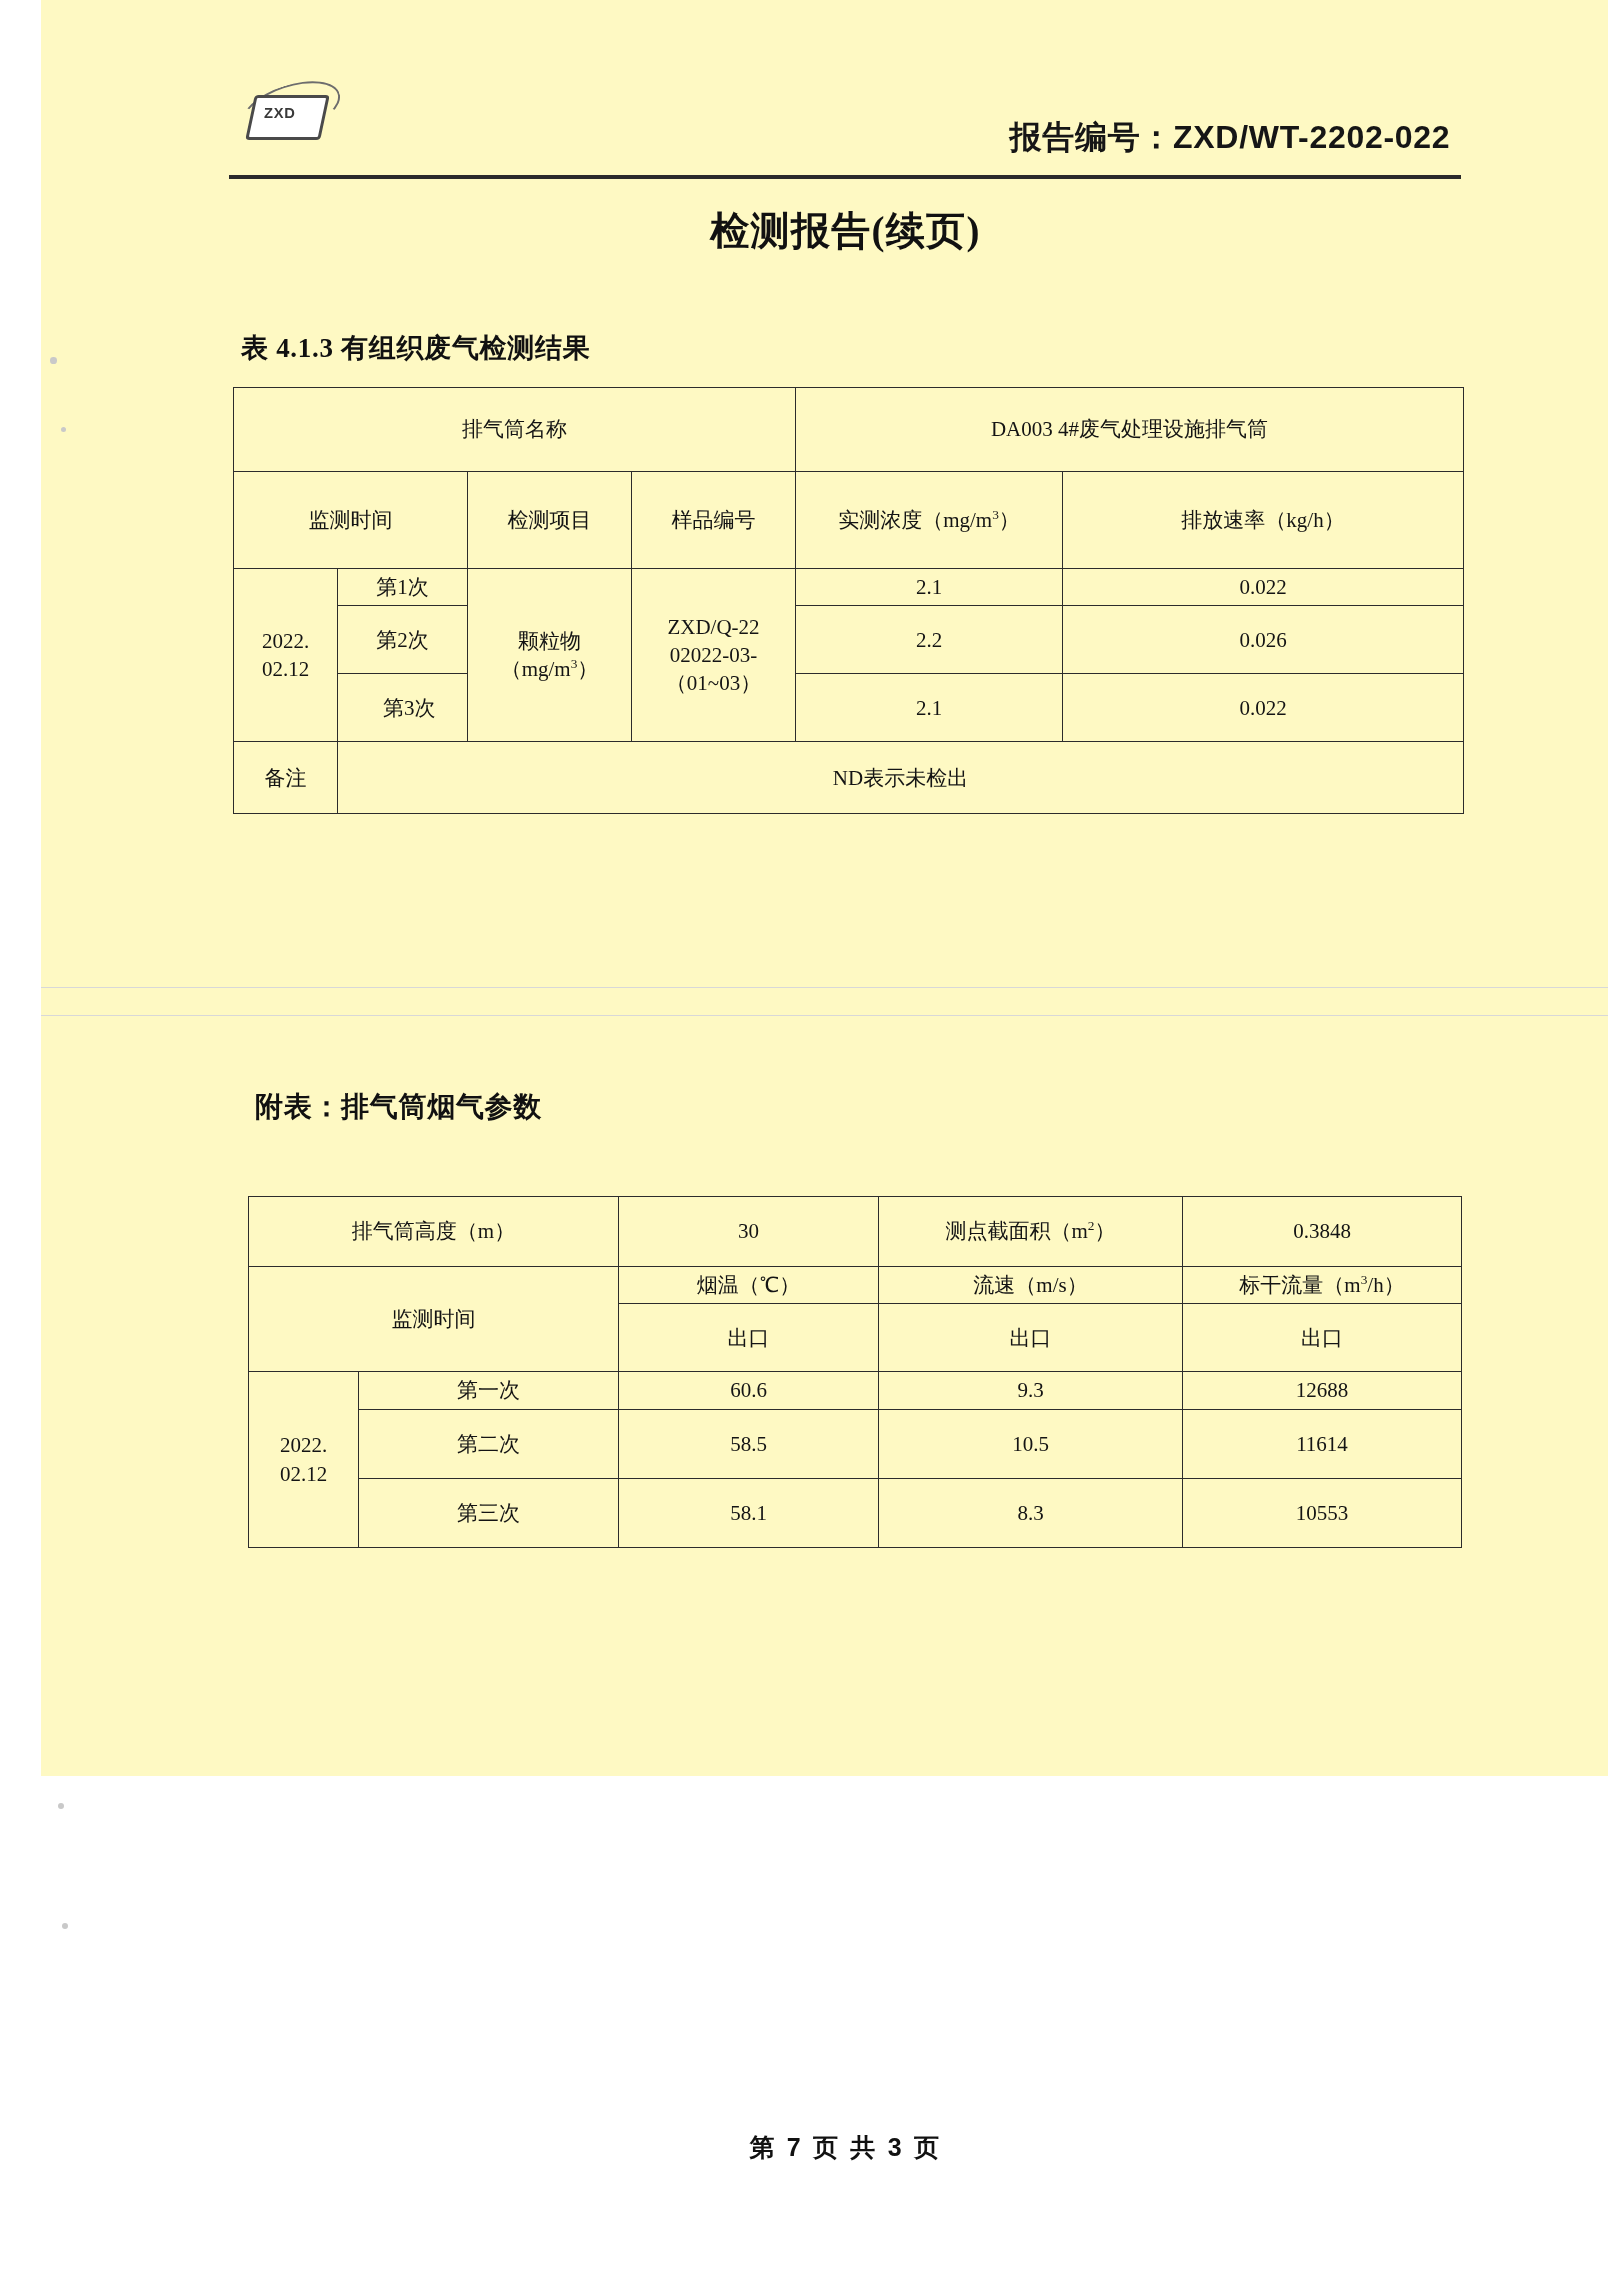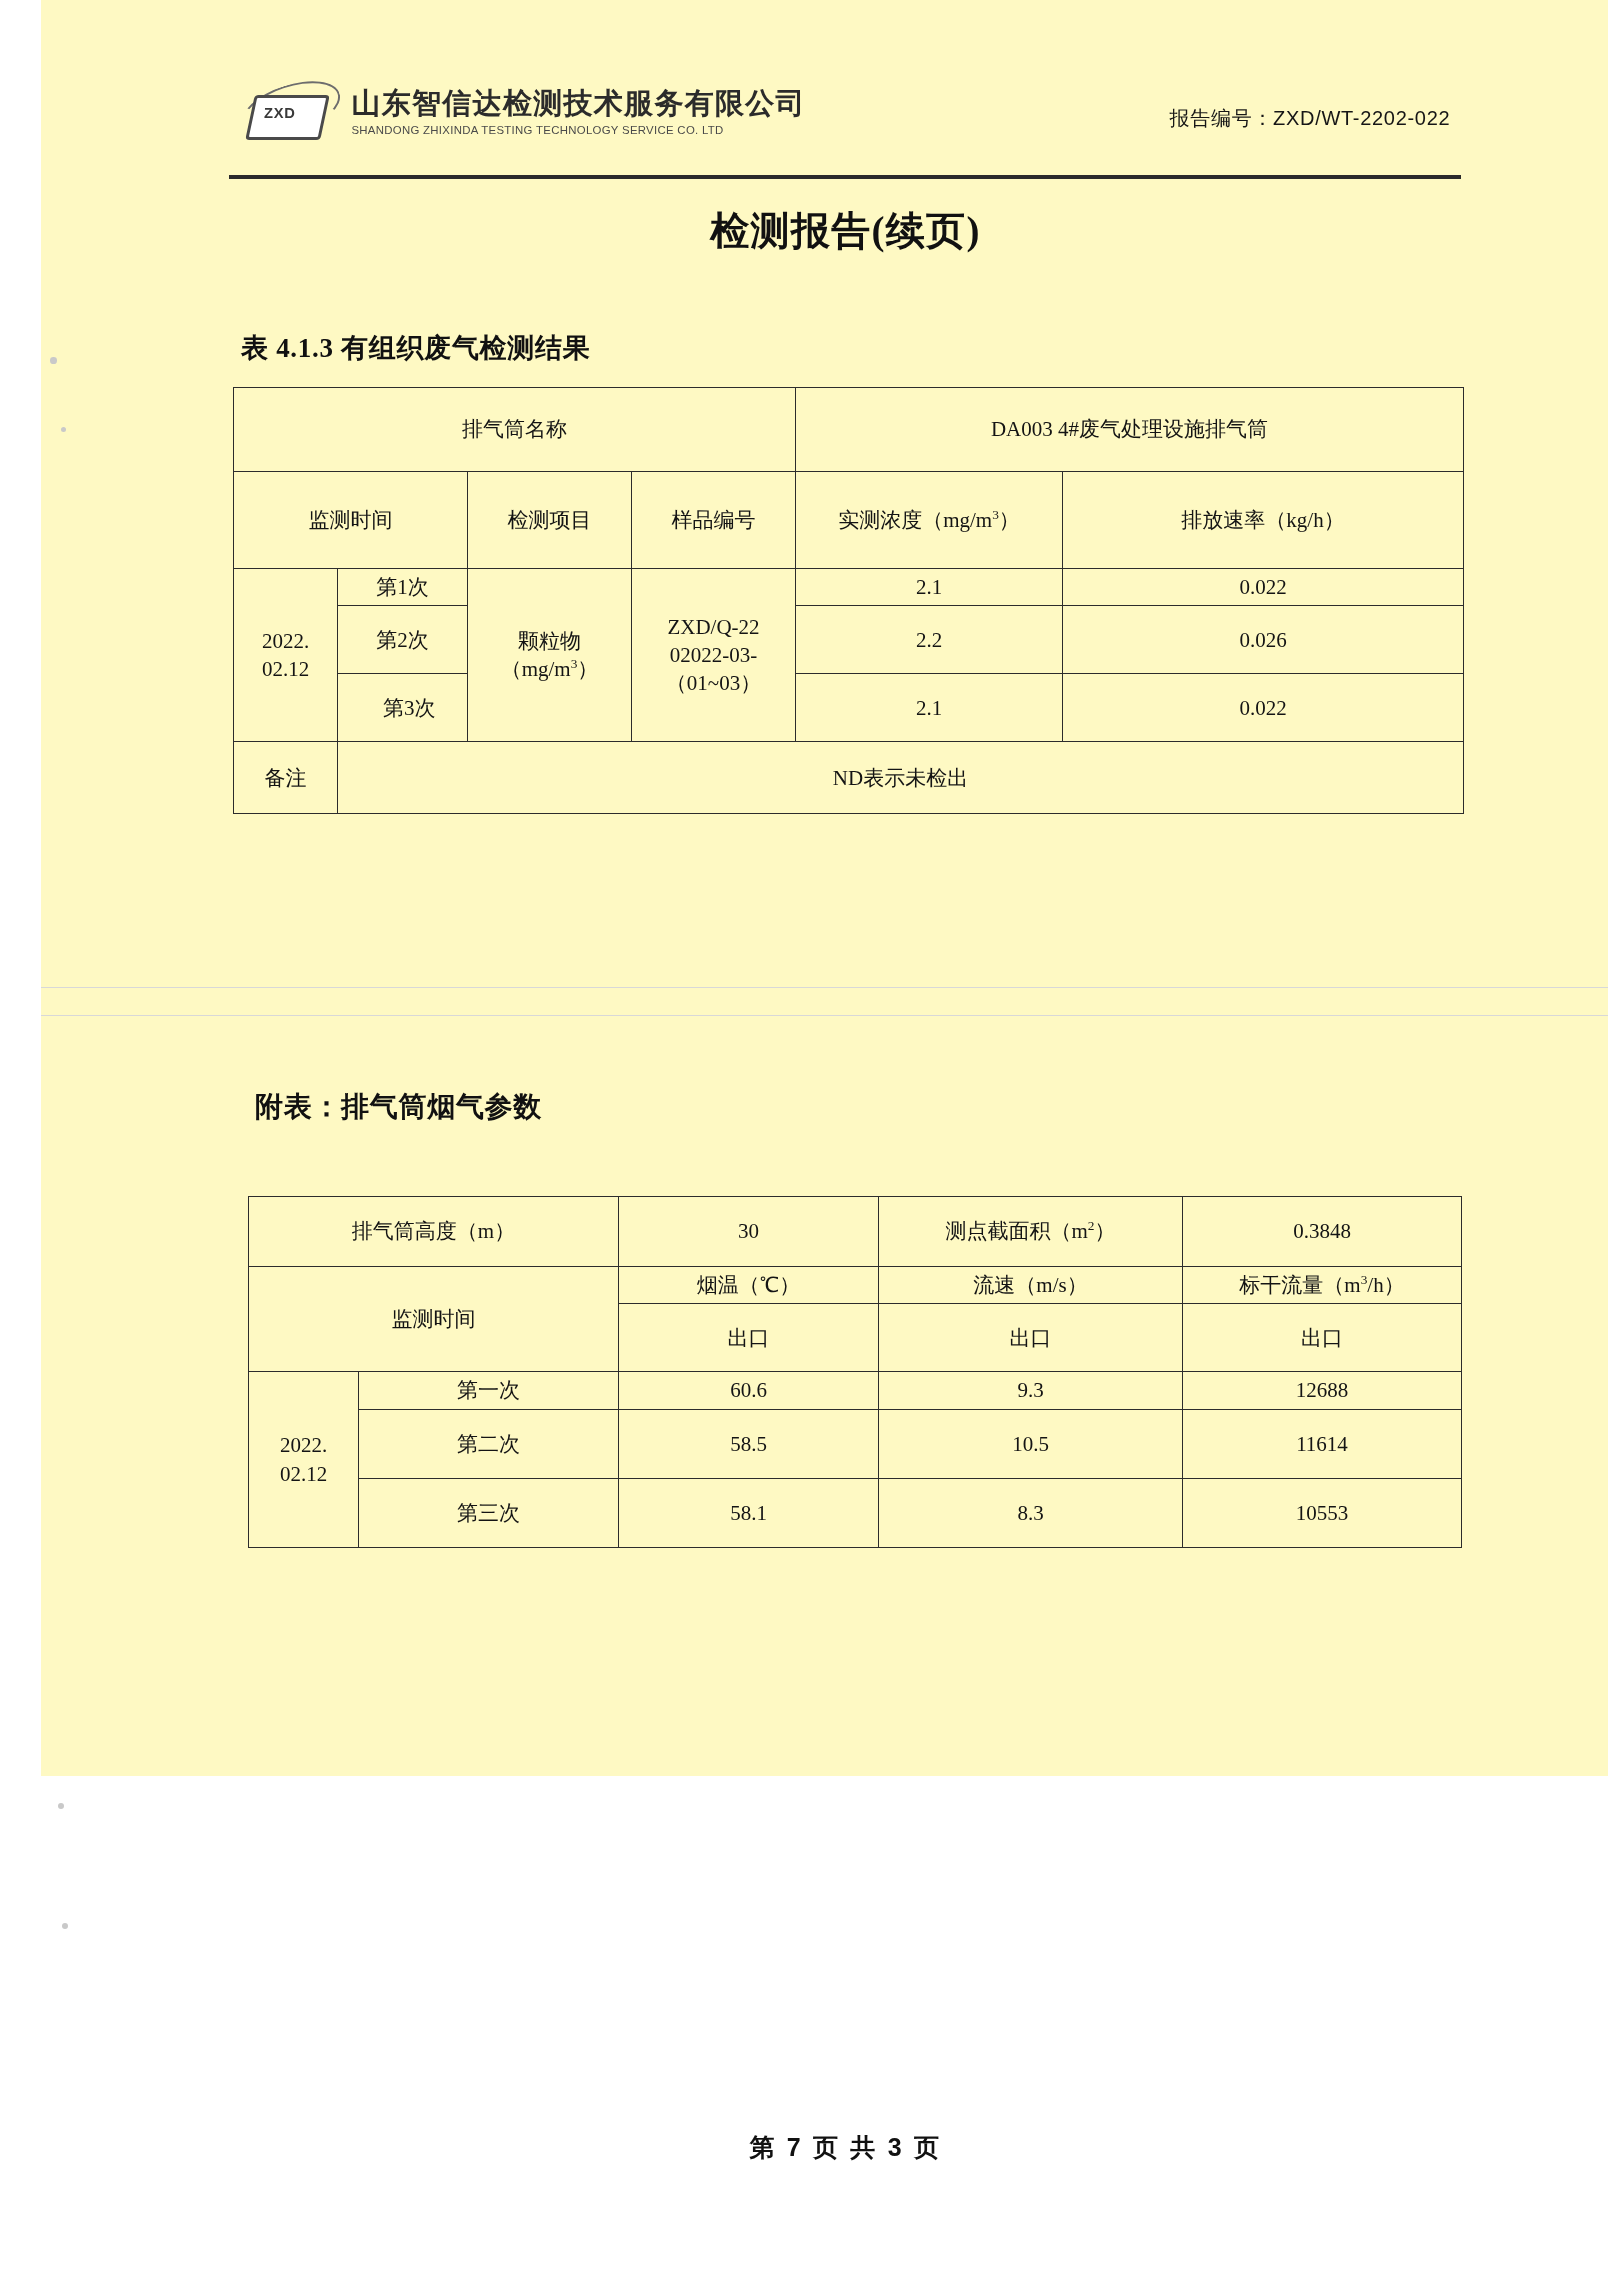--- a/index.html
+++ b/index.html
@@ -89,26 +89,26 @@
   .logo-text-en {
     font-family: "Liberation Sans", sans-serif;
     font-size: 11.4px;
     color: #4a4a4a;
     letter-spacing: 0.3px;
     margin-top: 5.3px;
   }
   .report-no {
     position: absolute;
     right: 6.7px;
-    top: 25px;
-    font-family: "Liberation Sans", sans-serif;
-    font-size: 20px;
+    top: 36px;
+    font-family: "Liberation Sans", sans-serif;
+    font-size: 32px;
     letter-spacing: 0.7px;
     color: #161616;
-    font-weight: normal;
+    font-weight: bold;
   }
   .header-rule {
     position: absolute;
     top: 175px;
     left: 188px;
     width: 1232px;
     height: 4px;
     background: #2a2a2a;
   }
 
@@ -192,24 +192,20 @@
 <body>
 
 <div class="page">
 
   <div class="header">
     <div class="logo-block">
       <div class="logo-mark">
         <div class="swoosh"></div>
         <div class="hex"></div>
         <div class="hex-inner">ZXD</div>
-      </div>
-      <div>
-        <div class="logo-text-zh">山东智信达检测技术服务有限公司</div>
-        <div class="logo-text-en">SHANDONG ZHIXINDA TESTING TECHNOLOGY SERVICE CO. LTD</div>
       </div>
     </div>
     <div class="report-no">报告编号：ZXD/WT-2202-022</div>
   </div>
   <div class="header-rule"></div>
 
   <div class="doc-title">检测报告(续页)</div>
   <div class="section-title" id="t1">表 4.1.3 有组织废气检测结果</div>
   <div class="section-title" id="t2">附表：排气筒烟气参数</div>
 

